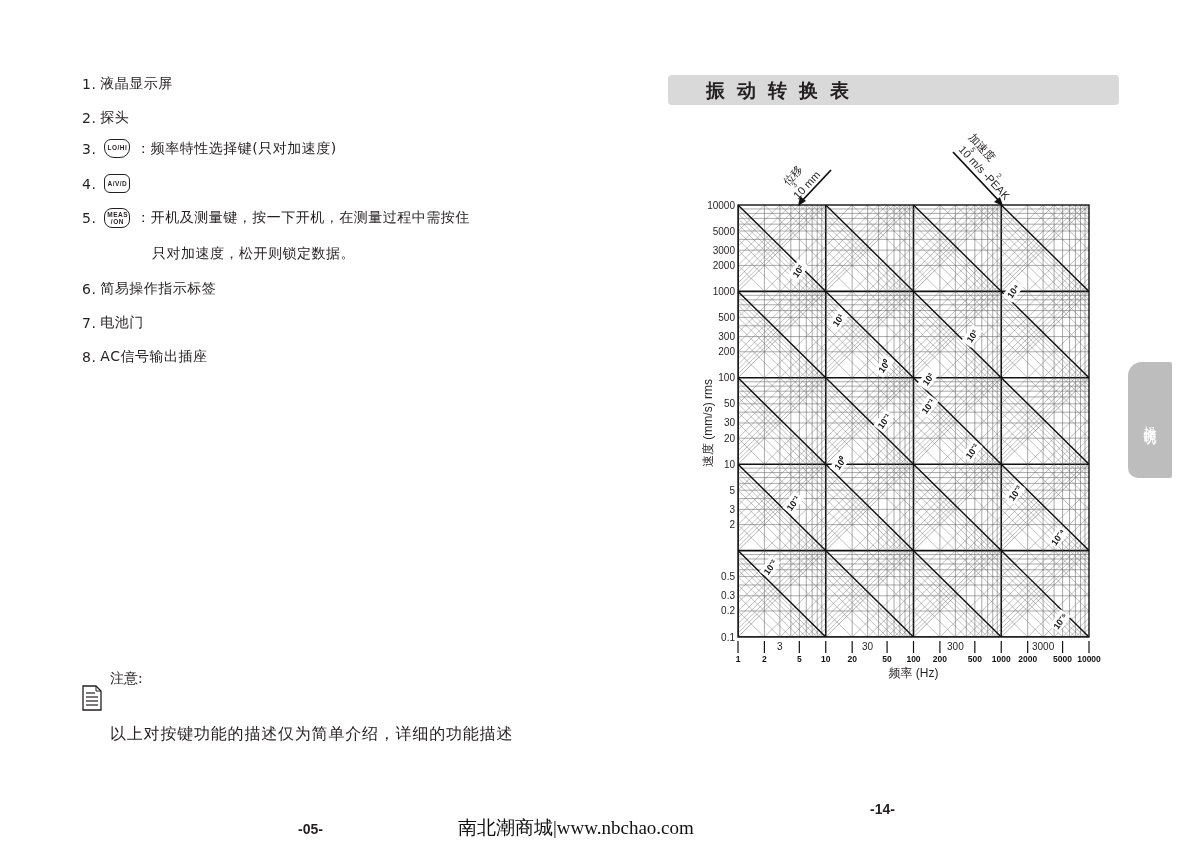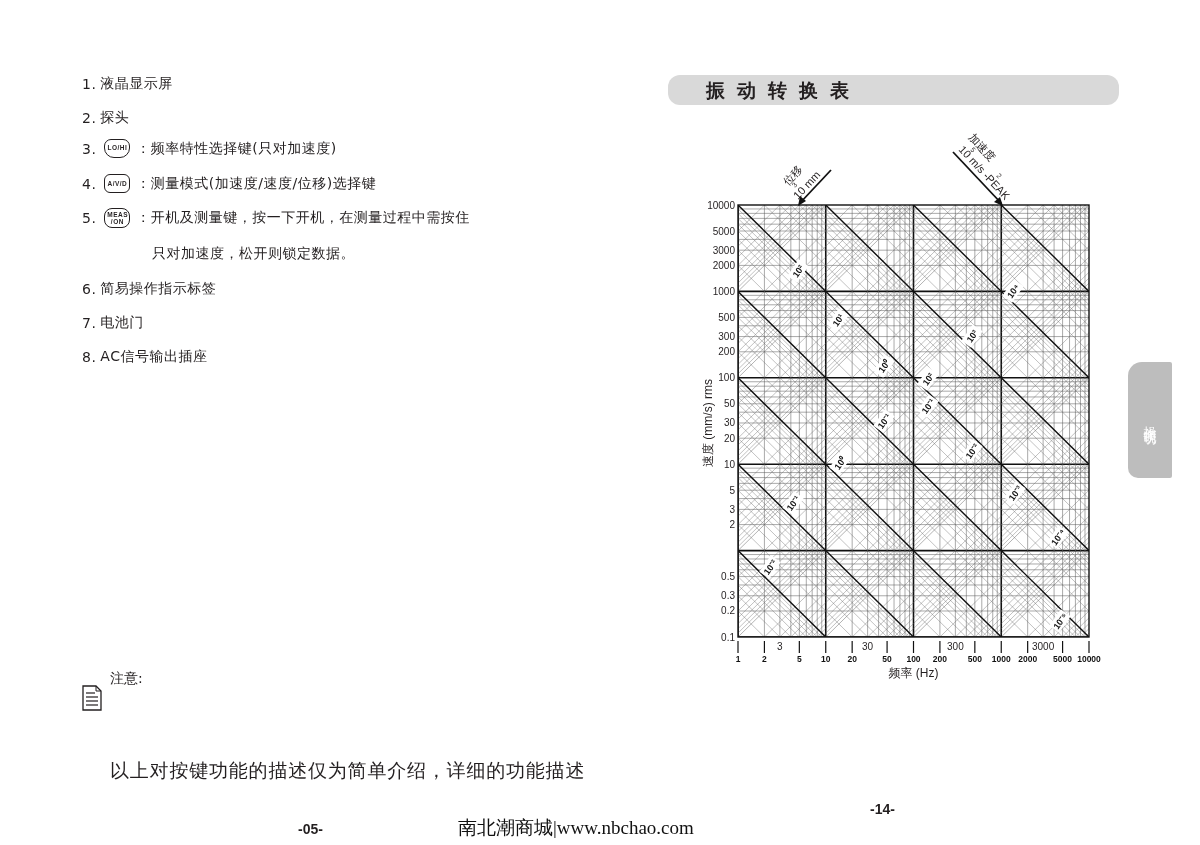--- a/index.html
+++ b/index.html
@@ -7,23 +7,23 @@
          font-family:"DejaVu Sans", "Liberation Sans", sans-serif; color:#231f20; }
   .left-page { position:absolute; left:0; top:0; width:600px; height:845px; }
   .item { position:absolute; left:82px; font-size:14px; letter-spacing:0.5px; white-space:nowrap; display:flex; align-items:center; }
   .item .num { margin-right:4px; }
   .keycap { display:inline-block; border:1.3px solid #231f20; border-radius:7px 7px 10px 10px;
             font-family:"Liberation Sans", sans-serif; font-weight:bold; font-size:6.5px; line-height:7px;
             text-align:center; padding:2px 2px; margin:0 6px 0 4px; min-width:20px; }
   .cont { position:absolute; left:152px; top:245px; font-size:14px; letter-spacing:0.5px; }
   .note-icon { position:absolute; left:82px; top:685px; width:20px; height:26px; }
   .note-title { position:absolute; left:110px; top:670px; font-size:14px; }
-  .note-body { position:absolute; left:110px; top:760px; font-size:19px; line-height:20px; letter-spacing:0.8px; }
+  .note-body { position:absolute; left:110px; top:724px; font-size:16px; line-height:20px; letter-spacing:0.8px; }
   .pageno { position:absolute; font-family:"Liberation Sans", sans-serif; font-weight:bold; font-size:14px;margin-top:45px; }
-  .title-bar { position:absolute; left:668px; top:75px; width:451px; height:30px; background:#d9d9d9; border-radius:12px; }
+  .title-bar { position:absolute; left:668px; top:75px; width:451px; height:30px; background:#d9d9d9; border-radius:4px; }
   .title-bar span { position:absolute; left:38px; top:3px; font-size:19px; letter-spacing:12px; font-weight:bold; color:#231f20; }
   .side-tab { position:absolute; left:1128px; top:362px; width:44px; height:116px; background:#bdbdbd;
               border-radius:14px 2px 2px 10px; color:#ffffff; font-size:13px; line-height:17px;
               display:flex; align-items:center; justify-content:center; writing-mode:vertical-rl; letter-spacing:2px; }
   .watermark { position:absolute; left:458px; top:815px; font-size:19px; color:#111;font-family:Liberation Serif, serif; }
   svg text { font-family:"Liberation Sans", sans-serif; }
 </style>
 </head>
 <body>
 
@@ -37,21 +37,20 @@
     <span>探头</span>
   </div>
   <div class="item" style="top:139px">
     <span class="num">3.</span>
     <span class="keycap" style="padding:4px 2px 6px">LO/HI</span>
     <span>：频率特性选择键(只对加速度)</span>
   </div>
   <div class="item" style="top:174px">
     <span class="num">4.</span>
     <span class="keycap" style="padding:5px 2px; border-radius:6px">A/V/D</span>
-    <span>：测量模式(加速度/速度/位移)选择键</span>
   </div>
   <div class="item" style="top:208px">
     <span class="num">5.</span>
     <span class="keycap" style="width:20px; white-space:normal; border-radius:8px">MEAS /ON</span>
     <span>：开机及测量键，按一下开机，在测量过程中需按住</span>
   </div>
   <div class="cont">只对加速度，松开则锁定数据。</div>
   <div class="item" style="top:280px">
     <span class="num">6.</span>
     <span>简易操作指示标签</span>

